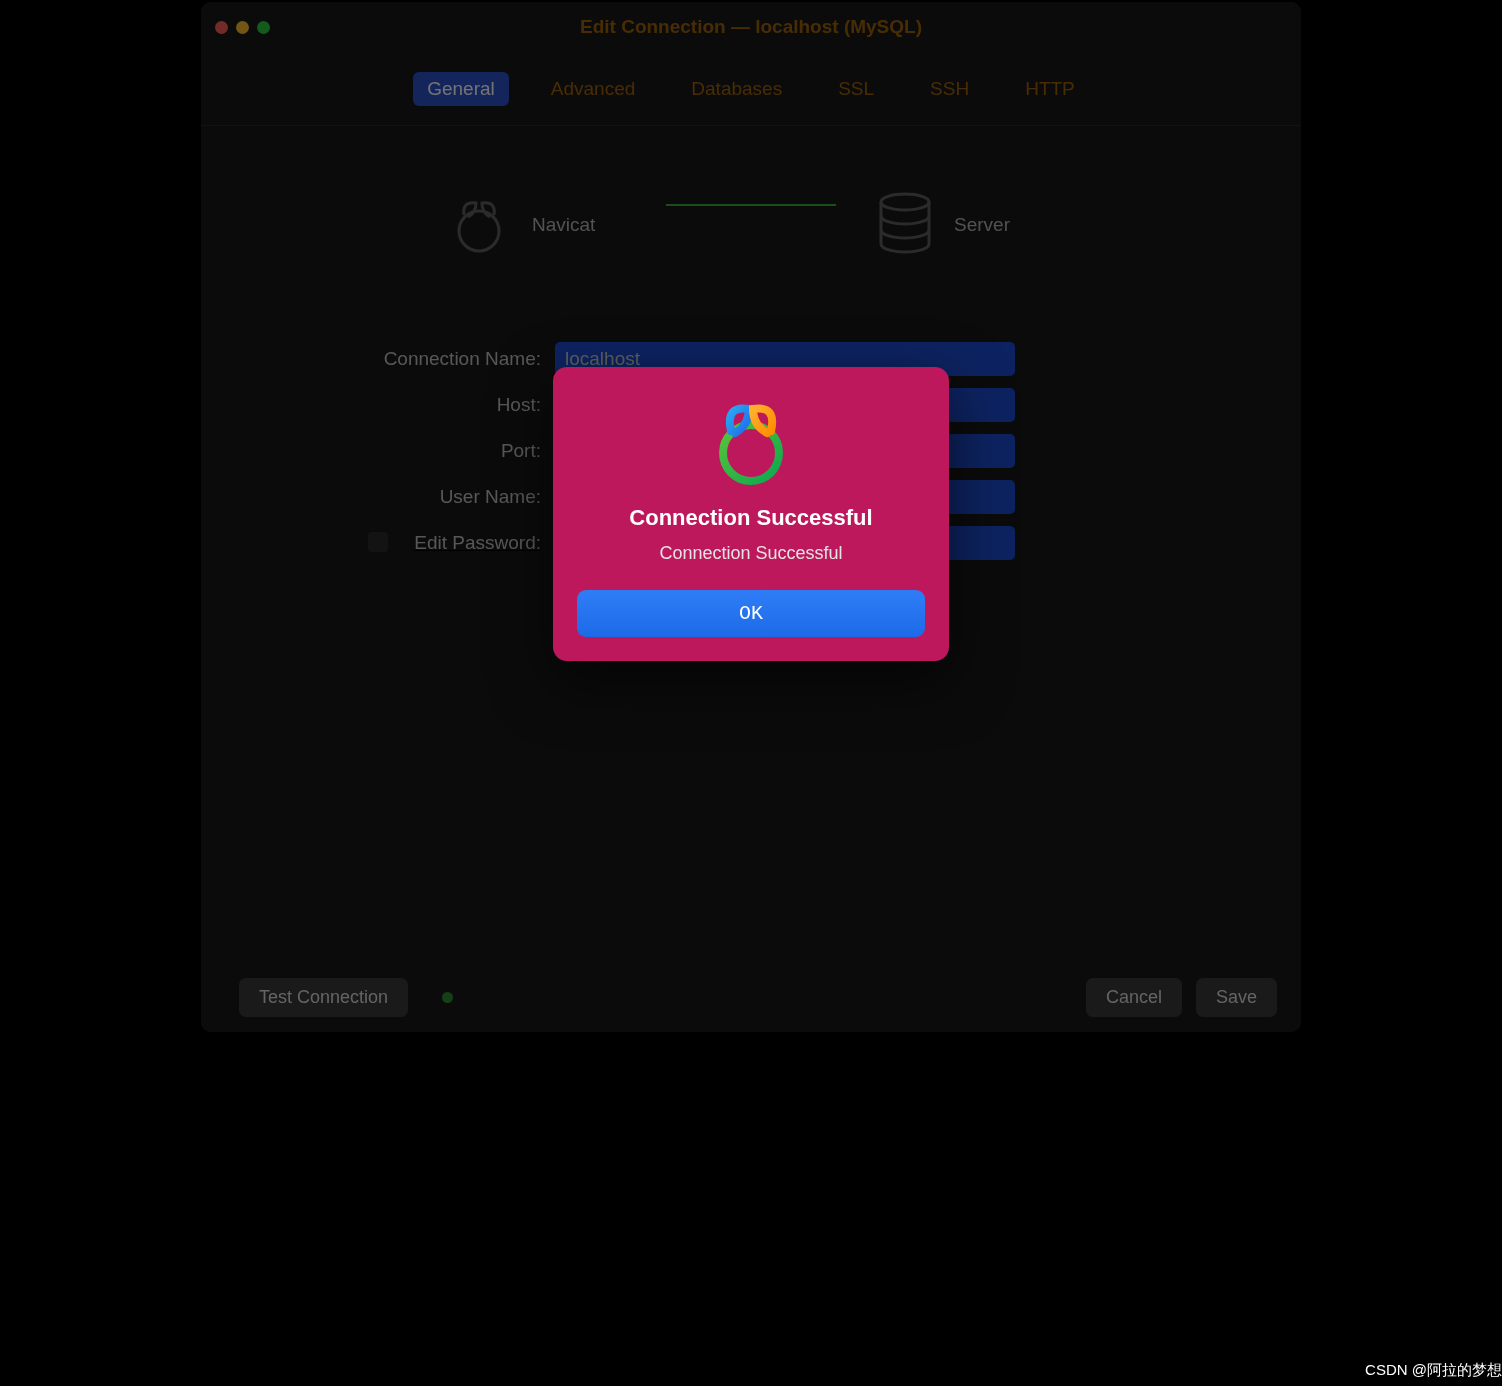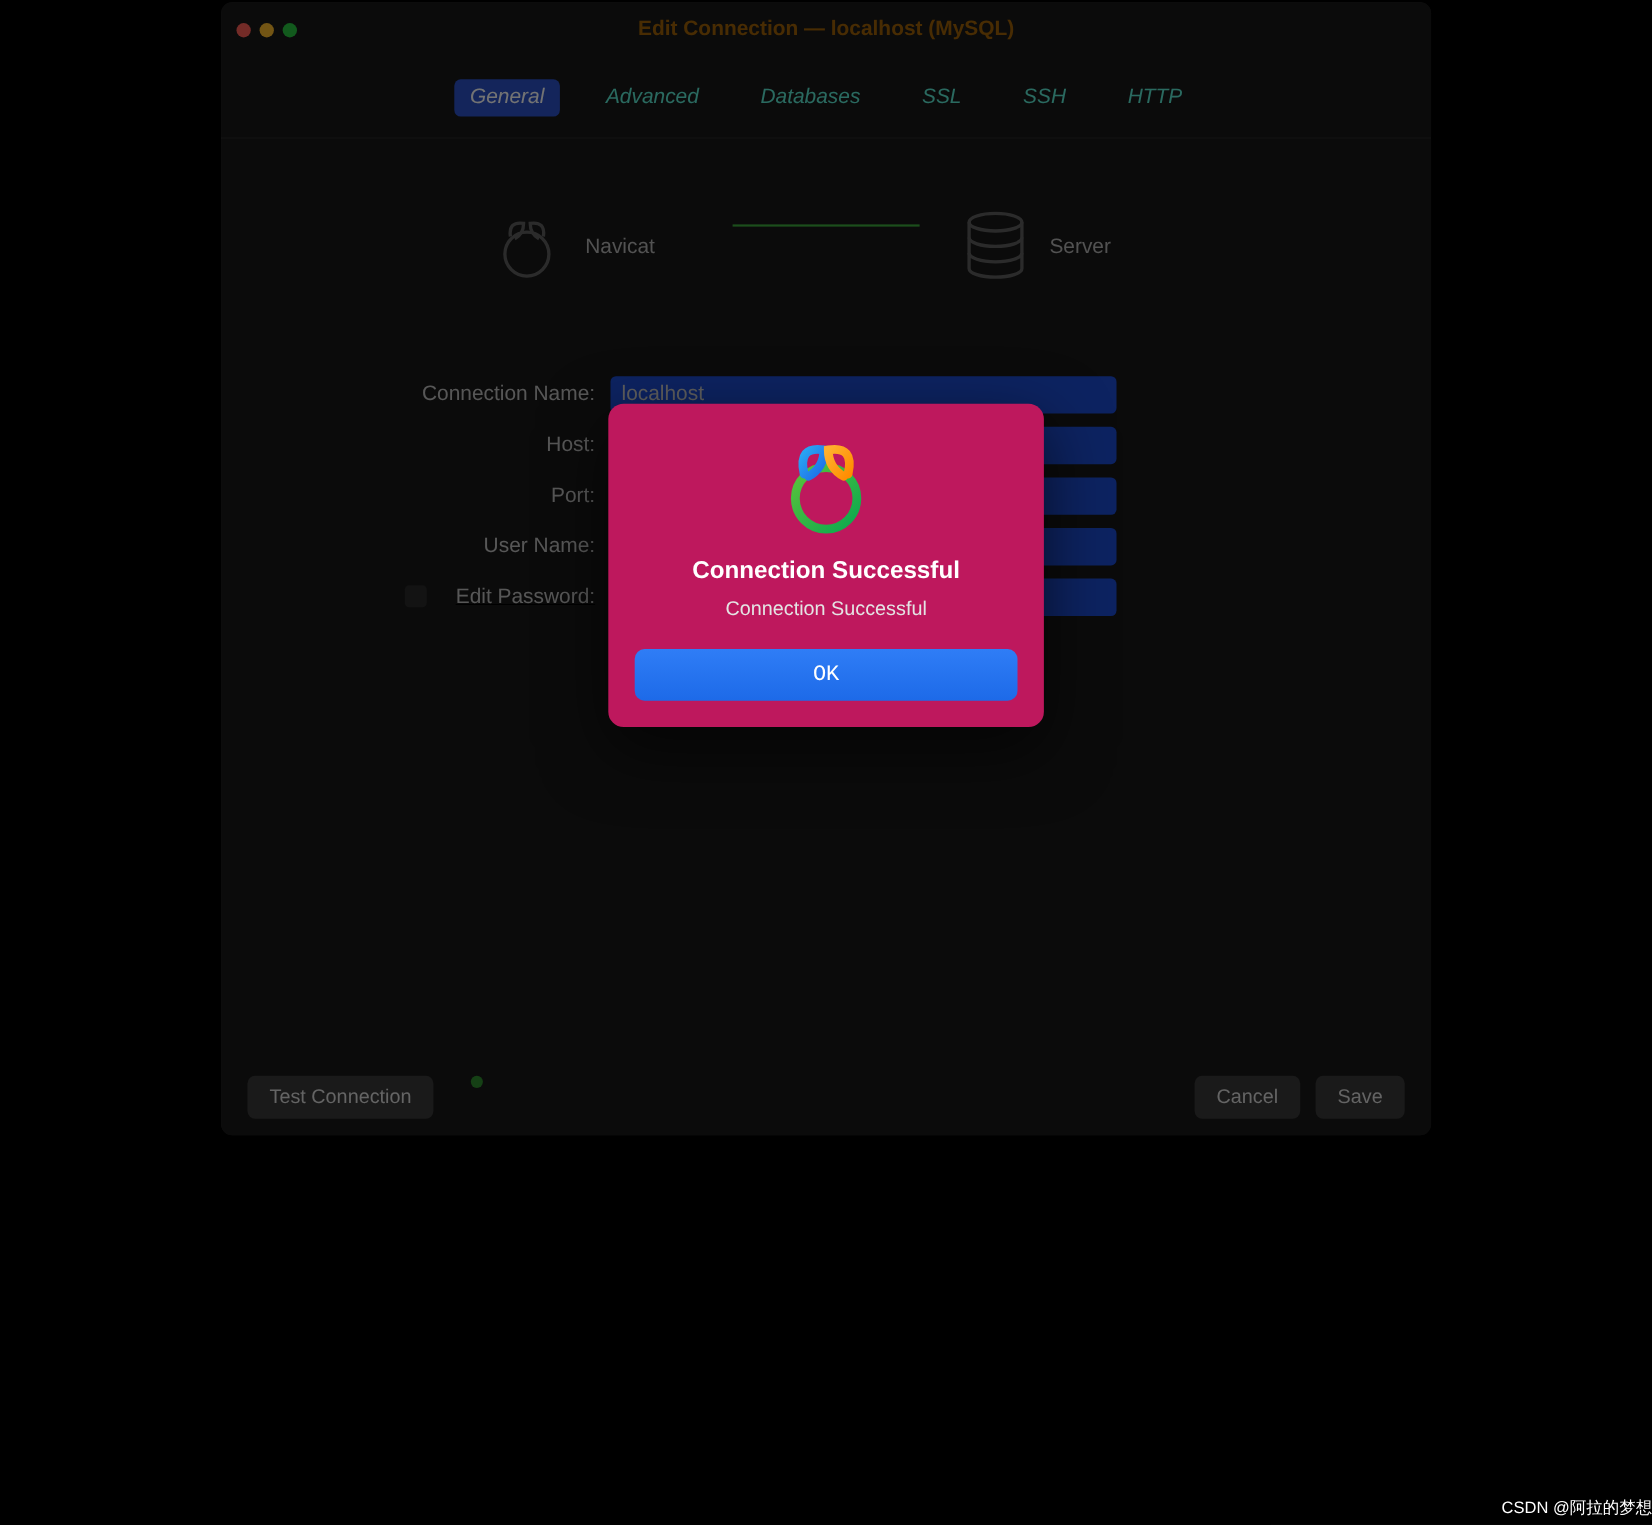--- a/index.html
+++ b/index.html
@@ -56,24 +56,23 @@
       font-size: 19px;
       font-weight: 600;
     }
     .tabbar {
       height: 74px;
       display: flex;
       align-items: center;
       justify-content: center;
       gap: 28px;
       border-bottom: 1px solid #2a2a2a;
-      font-style: italic;
     }
     .tab {
-      color: #5eead4;
+      color: #a16207;
       font-size: 19px;
       padding: 6px 14px;
       border-radius: 6px;
       cursor: pointer;
     }
     .tab.active {
       background: #2d53c9;
       color: #fff;
     }
     .diagram-area {
@@ -173,21 +172,21 @@
       position: absolute;
       bottom: 0;
       left: 0; right: 0;
       height: 70px;
       padding: 0 24px;
       display: flex;
       align-items: center;
       justify-content: space-between;
     }
     .footer-left {
-      display: flex; align-items: flex-start; gap: 34px;
+      display: flex; align-items: center; gap: 34px; margin-left: 14px;
     }
     .btn {
       background: #3a3a3a;
       color: #ddd;
       border: none;
       padding: 9px 20px;
       font-size: 18px;
       border-radius: 7px;
       cursor: pointer;
     }

